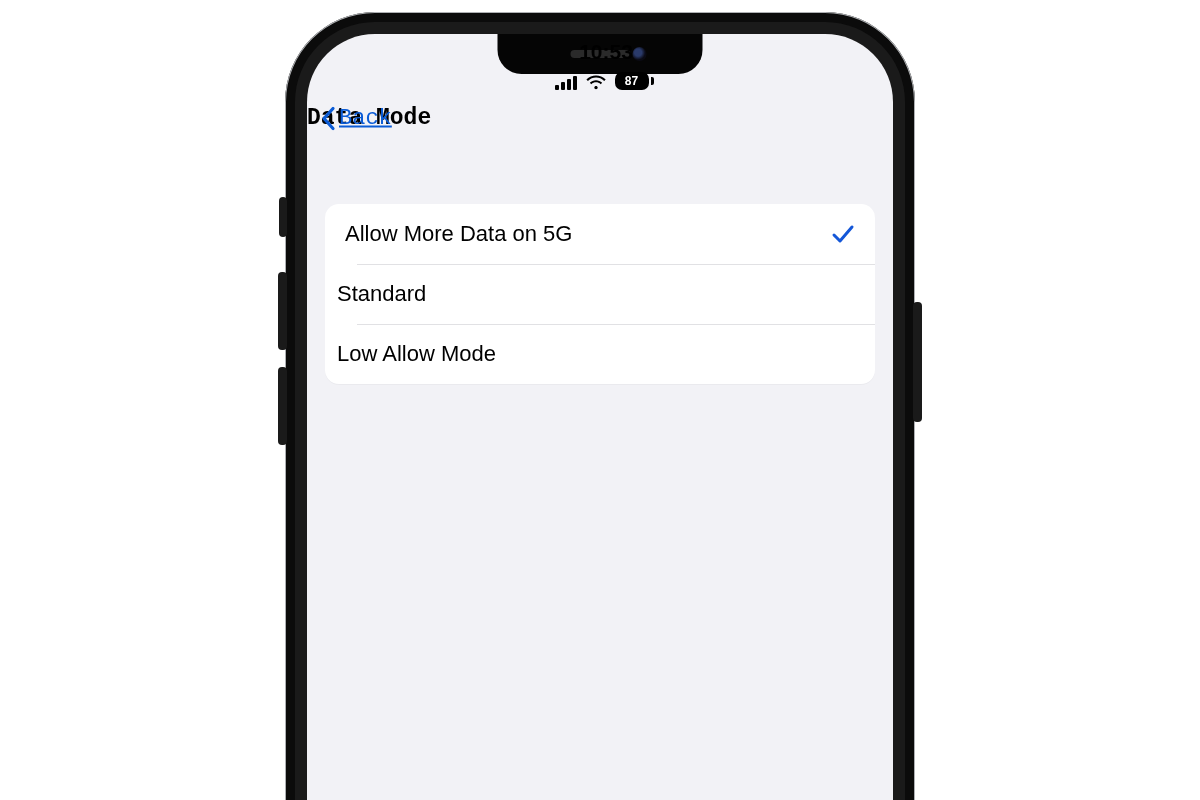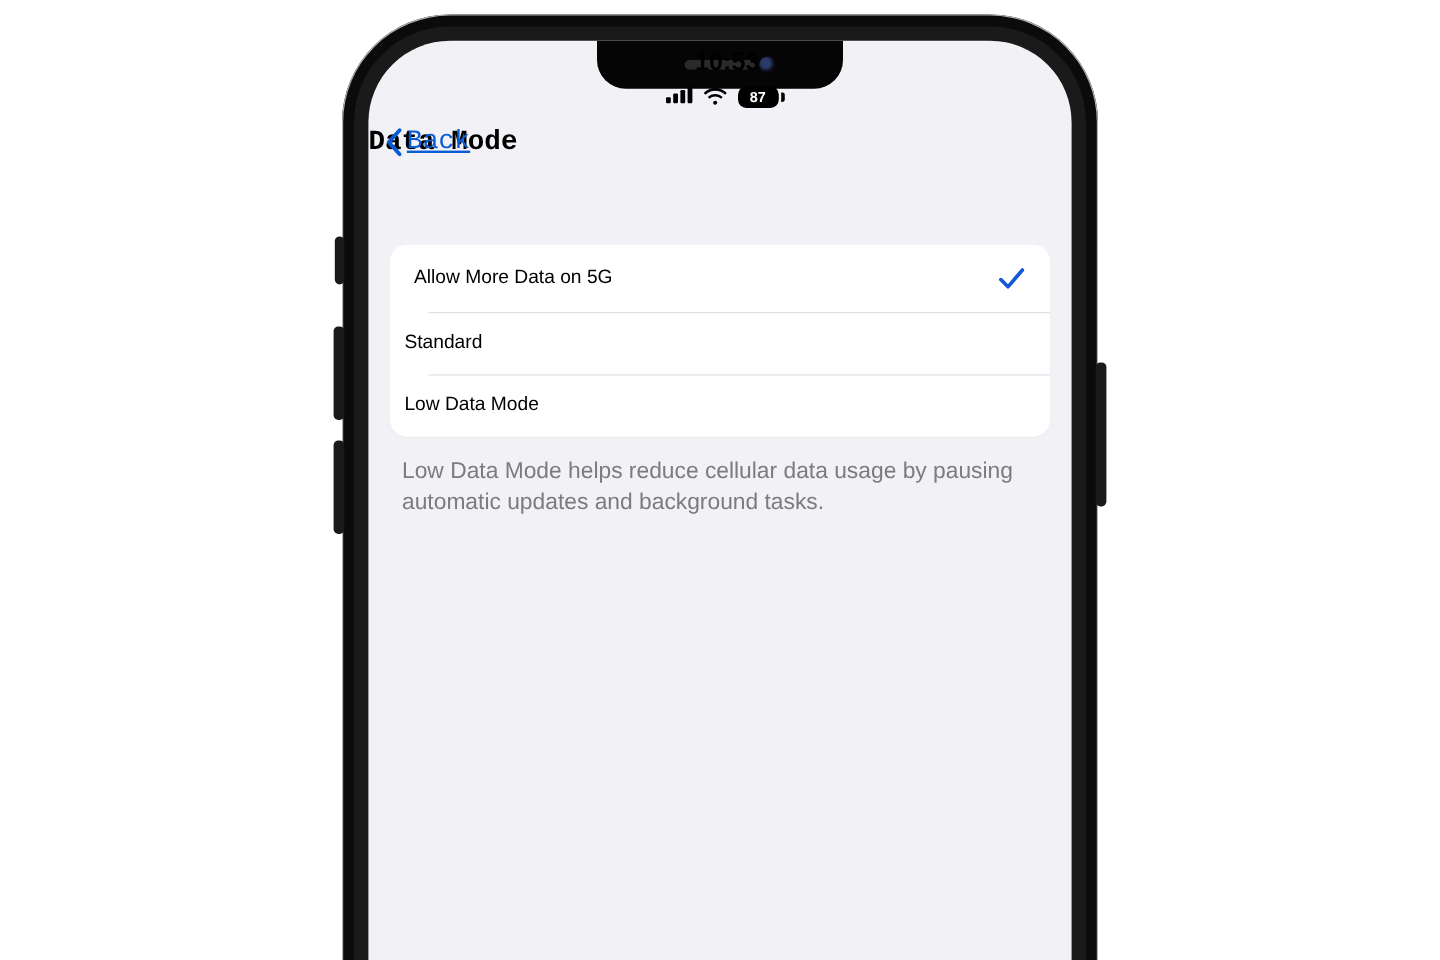--- a/index.html
+++ b/index.html
@@ -85,21 +85,21 @@
     height: 56px;
     display: flex;
     align-items: center;
     justify-content: space-between;
     padding: 6px 30px 0 42px;
     font-size: 21px;
     font-weight: 600;
     color: #000;
     flex-direction: column;
   }
-  .status-right { display: flex; align-items: flex-start; gap: 8px; padding-right: 4px; }
+  .status-right { display: flex; align-items: flex-end; gap: 8px; padding-right: 4px; }
   .signal { display: flex; align-items: flex-end; gap: 2px; height: 14px; }
   .signal span { width: 4px; background: #000; border-radius: 1px; }
   .signal span:nth-child(1){height:5px}
   .signal span:nth-child(2){height:8px}
   .signal span:nth-child(3){height:11px}
   .signal span:nth-child(4){height:14px}
   .wifi svg { display:block; }
   .battery {
     display: flex; align-items: center; gap: 2px;
   }
@@ -148,21 +148,21 @@
     background: #ffffff;
     border-radius: 14px;
     box-shadow: 0 1px 0 rgba(0,0,0,0.03);
     overflow: hidden;
   }
   .list-row {
     display: flex;
     align-items: center;
     justify-content: space-between;
     padding: 17px 20px 17px 20px;
-    font-size: 16px;
+    font-size: 22px;
     color: #000;
     cursor: pointer;
   }
   .list-row + .list-row {
     border-top: 1px solid #e3e3e6;
     margin-left: 20px;
     padding-left: 0;
   }
   .list-row + .list-row { 
     margin-left: 12px;
@@ -250,26 +250,25 @@
                   <path d="M3 12 L9 18 L21 4" stroke="#1457d8" stroke-width="3" fill="none" stroke-linecap="round" stroke-linejoin="round"></path>
                 </svg>
             </span>
           </div>
 
           <div class="list-row">
             <span>Standard</span>
           </div>
 
           <div class="list-row">
-            <span>Low Data Mode</span>
+            <span>Low Allow Mode</span>
           </div>
 
         </div>
 
         <div class="footer-text">
-          <p>Low Data Mode helps reduce cellular data usage by pausing automatic updates and background tasks.</p>
         </div>
 
       </div>
 
     </div>
   </div>
 </div>
 
 </body></html>

